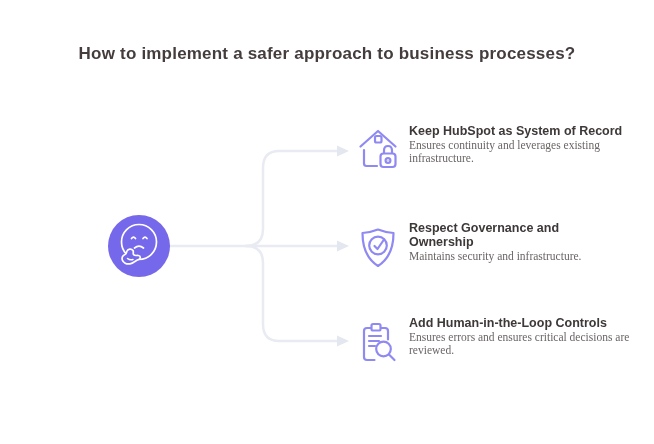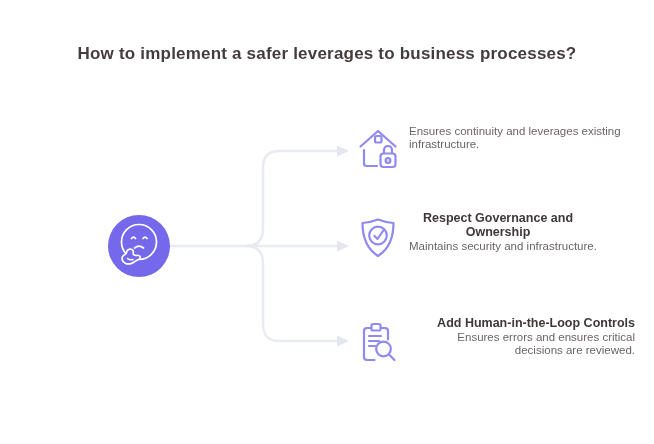--- a/index.html
+++ b/index.html
@@ -50,28 +50,29 @@
     color:#3e3838;
     max-width:240px;
   }
   .item-title.narrow{max-width:178px;}
   .item-desc{
     font-size:11.5px;
     line-height:12.5px;
     color:#6b6565;
     max-width:226px;
     margin-top:1px;
+    font-family:Liberation Serif, serif;
   }
 </style>
 </head>
 <body>
 
 <div class="canvas">
 
-  <div class="main-title">How to implement a safer leverages to business processes?</div>
+  <div class="main-title">How to implement a safer approach to business processes?</div>
 
   <svg class="connectors" width="654" height="444" viewBox="0 0 654 444">
     <g stroke="#e9ebf2" stroke-width="2.5" fill="none" stroke-linecap="round">
       <path d="M 169 246 L 337 246"></path>
       <path d="M 246 246 C 258 246 263 240 263 229 L 263 168 C 263 157 268 151 279 151 L 337 151"></path>
       <path d="M 246 246 C 258 246 263 252 263 263 L 263 324 C 263 335 268 341 279 341 L 337 341"></path>
     </g>
     <g fill="#e4e7ef">
       <path d="M 337 145.5 L 349 151 L 337 156.5 Z"></path>
       <path d="M 337 240.5 L 349 246 L 337 251.5 Z"></path>
@@ -100,41 +101,42 @@
           <rect x="21" y="12" width="6.5" height="6.5" rx="1.5"></rect>
           <path d="M 10 26 L 10 39.5 Q 10 42 12.5 42 L 23 42"></path>
           <path d="M 30 29.5 V 26.5 Q 30 22 34 22 Q 38 22 38 26.5 V 29.5"></path>
           <rect x="26.5" y="29.5" width="15" height="13.5" rx="3" fill="#ffffff"></rect>
           <circle cx="34" cy="36.5" r="2.4"></circle>
           <circle cx="34" cy="36.5" r="0.5" fill="#8f89f2" stroke="none"></circle>
         </g>
       </svg>
     </div>
     <div class="item-text">
+      <div class="item-title">Keep HubSpot as System of Record</div>
       <div class="item-desc">Ensures continuity and leverages existing infrastructure.</div>
     </div>
   </div>
 
-  <div class="item" style="top:211px;text-align:center;">
+  <div class="item" style="top:221px;">
     <div class="icon-box" style="padding-top:4px;">
       <svg width="48" height="50" viewBox="0 0 48 50">
         <g stroke="#8f89f2" stroke-width="2.2" fill="none" stroke-linecap="round" stroke-linejoin="round">
           <path d="M 24 4.5 C 29 6.5 34.5 7.6 39.5 8 C 39.5 22.5 35 34 24 41 C 13 34 8.5 22.5 8.5 8 C 13.5 7.6 19 6.5 24 4.5 Z"></path>
           <circle cx="24" cy="20.5" r="8.8"></circle>
           <path d="M 20.5 21 L 23.5 24 L 30 14.5"></path>
         </g>
       </svg>
     </div>
     <div class="item-text">
       <div class="item-title narrow">Respect Governance and Ownership</div>
       <div class="item-desc">Maintains security and infrastructure.</div>
     </div>
   </div>
 
-  <div class="item" style="top:316px;text-align:right;">
+  <div class="item" style="top:316px;">
     <div class="icon-box">
       <svg width="48" height="54" viewBox="0 0 48 54">
         <g stroke="#8f89f2" stroke-width="2.2" fill="none" stroke-linecap="round" stroke-linejoin="round">
           <path d="M 27.5 12 L 31 12 Q 34 12 34 15 L 34 23.5"></path>
           <path d="M 16.5 12 L 13 12 Q 10 12 10 15 L 10 41 Q 10 44 13 44 L 20.5 44"></path>
           <rect x="17.5" y="8" width="9" height="6.5" rx="1.6" fill="#ffffff"></rect>
           <path d="M 15 20 H 27"></path>
           <path d="M 15 25 H 25"></path>
           <path d="M 15 30 H 21"></path>
           <circle cx="29.5" cy="33" r="7.3" fill="#ffffff"></circle>

